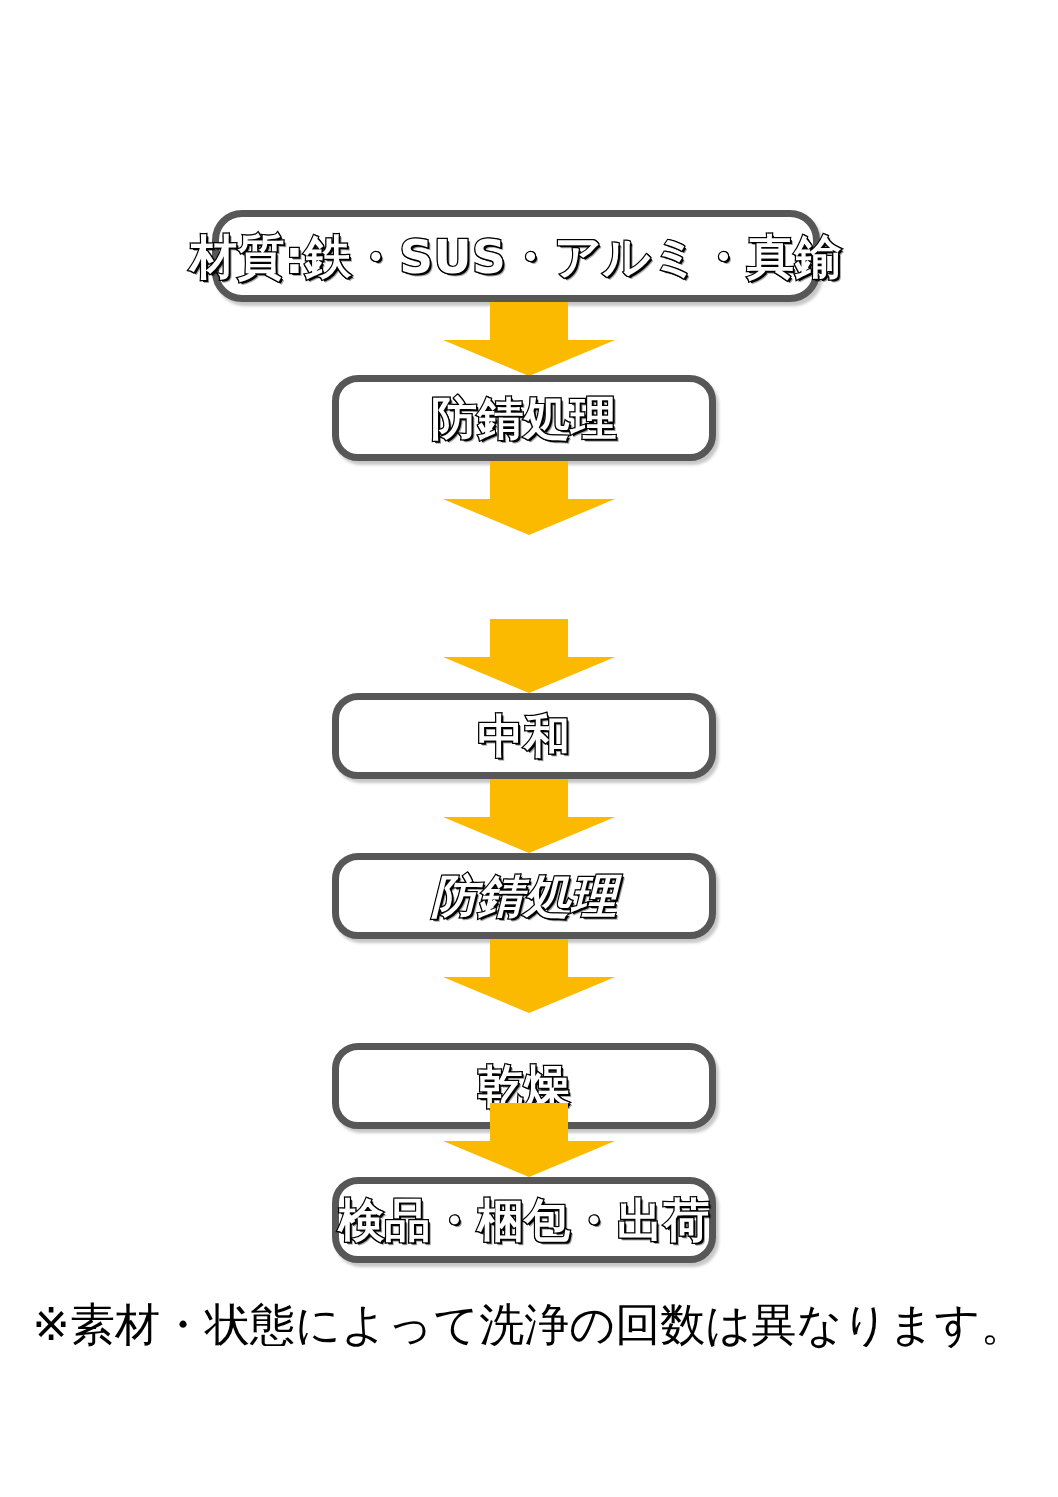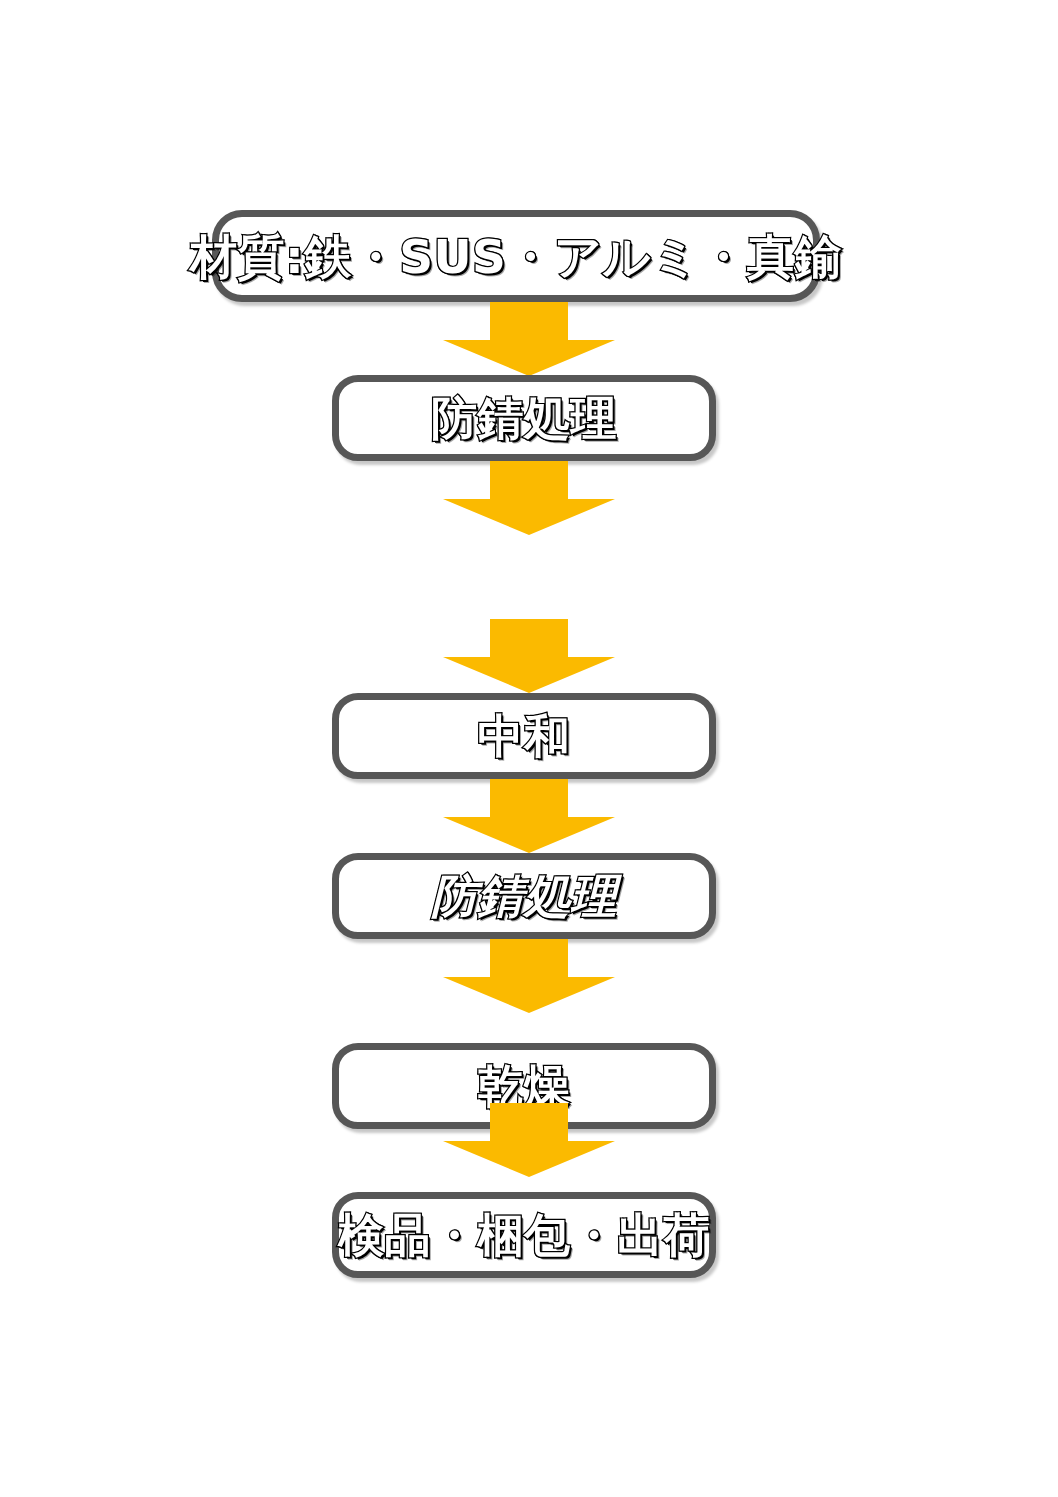--- a/index.html
+++ b/index.html
@@ -153,18 +153,19 @@
   <div class="process-box narrow" style="top:1017px;margin-top:26px;">
     <span class="box-label">乾燥</span>
   </div>
 
   <div class="flow-arrow" style="top:1103px;">
     <svg viewBox="0 0 172 74" preserveAspectRatio="none" aria-hidden="true">
       <polygon points="47,0 125,0 125,38 172,38 86,74 0,38 47,38" fill="#FBBA00"></polygon>
     </svg>
   </div>
 
-  <div class="process-box narrow" style="top:1177px;margin-top:15px;">
+  <div class="process-box narrow" style="top:1177px;">
     <span class="box-label">検品・梱包・出荷</span>
   </div>
 
+  <div id="footnote">※素材・状態によって洗浄の回数は異なります。</div>
 
 </div>
 
 </body></html>

